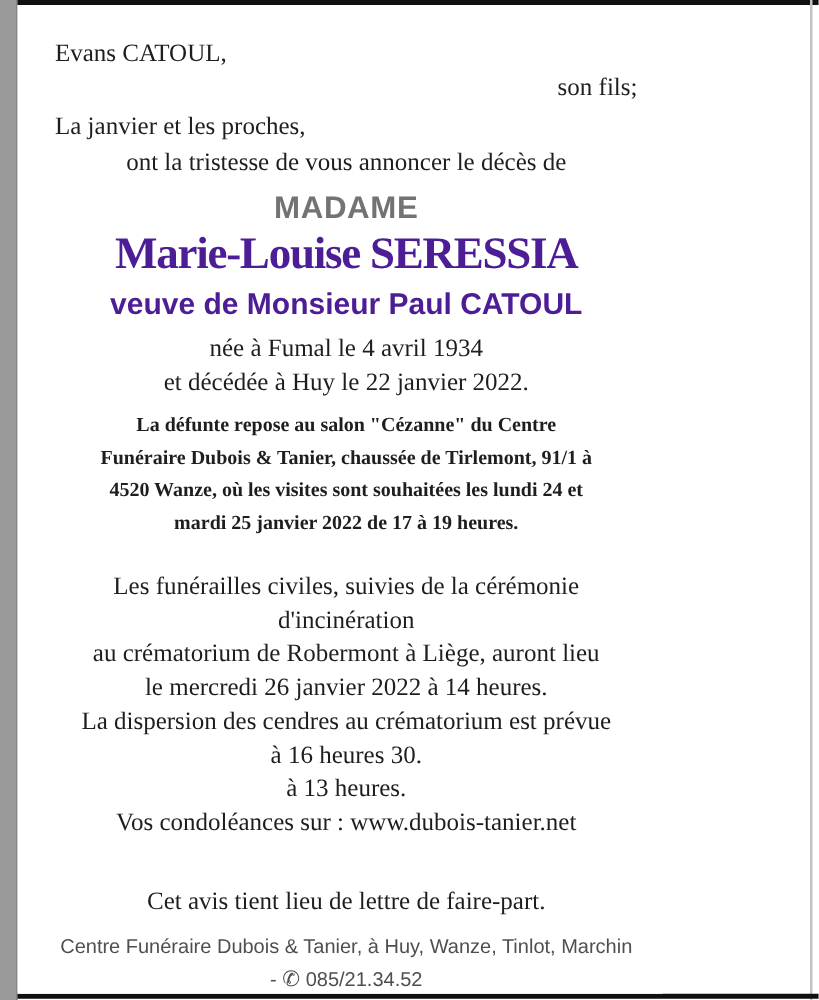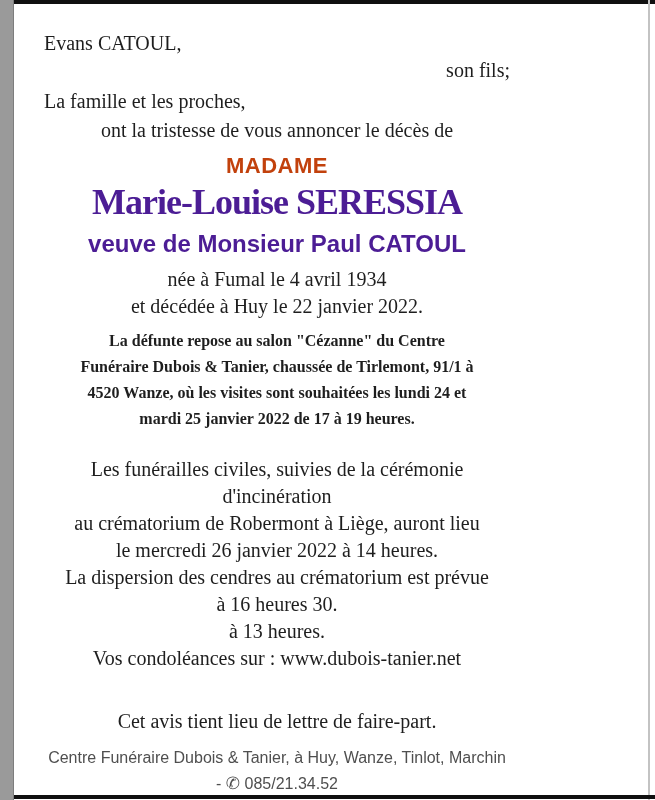--- a/index.html
+++ b/index.html
@@ -56,24 +56,24 @@
   .align-left   { text-align: left; }
   .align-right  { text-align: right; }
   .align-center { text-align: center; }
   .opening-family { margin-top: 4px; }
   .opening-announce { margin-top: 2px; font-size: 20px; }
 
   .deceased-title {
     margin-top: 10px;
     font-family: "Liberation Sans", sans-serif;
     font-weight: bold;
-    font-size: 22px;
+    font-size: 25px;
     line-height: 24px;
     letter-spacing: 0.5px;
-    color: #c2410c;
+    color: #737373;
   }
   .deceased-name {
     font-family: Liberation Serif, serif;
     font-weight: bold;
     font-size: 36px;
     line-height: 48px;
     letter-spacing: -1px;
     white-space: nowrap;
     color: #4c1d95;
   }
@@ -117,21 +117,21 @@
 
 <div class="scan-strip-left"></div>
 <div class="border-top"></div>
 <div class="border-right"></div>
 <div class="border-bottom"></div>
 
 <div class="sheet">
 
   <div class="line align-left">Evans CATOUL,</div>
   <div class="line align-right">son fils;</div>
-  <div class="line align-left opening-family">La famille et les proches,</div>
+  <div class="line align-left opening-family">La janvier et les proches,</div>
   <div class="line align-center opening-announce">ont la tristesse de vous annoncer le décès de</div>
 
   <div class="align-center deceased-title">MADAME</div>
   <div class="align-center deceased-name">Marie-Louise SERESSIA</div>
   <div class="align-center deceased-widow">veuve de Monsieur Paul CATOUL</div>
 
   <div class="deceased-dates">
     <div class="line align-center">née à Fumal le 4 avril 1934</div>
     <div class="line align-center">et décédée à Huy le 22 janvier 2022.</div>
   </div>

